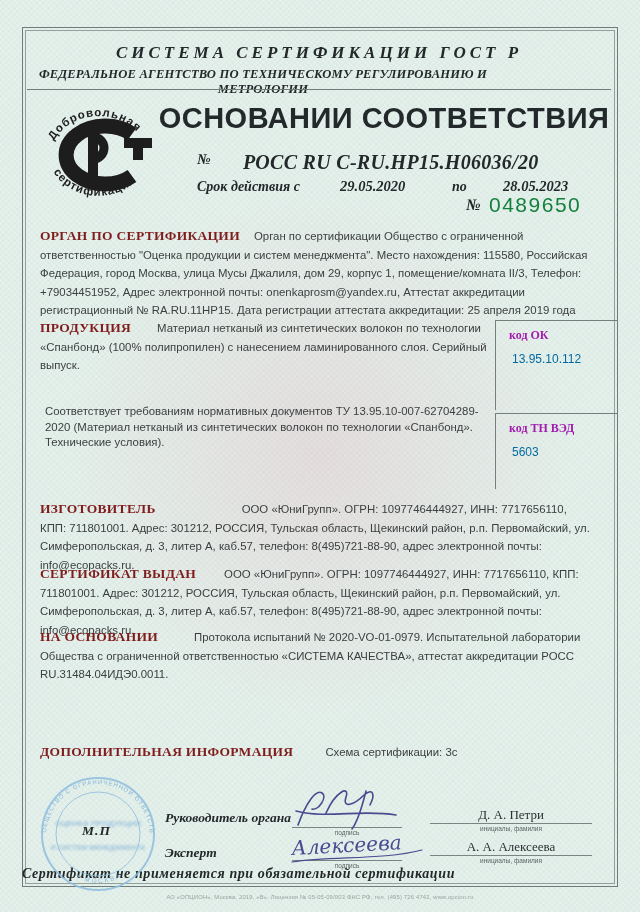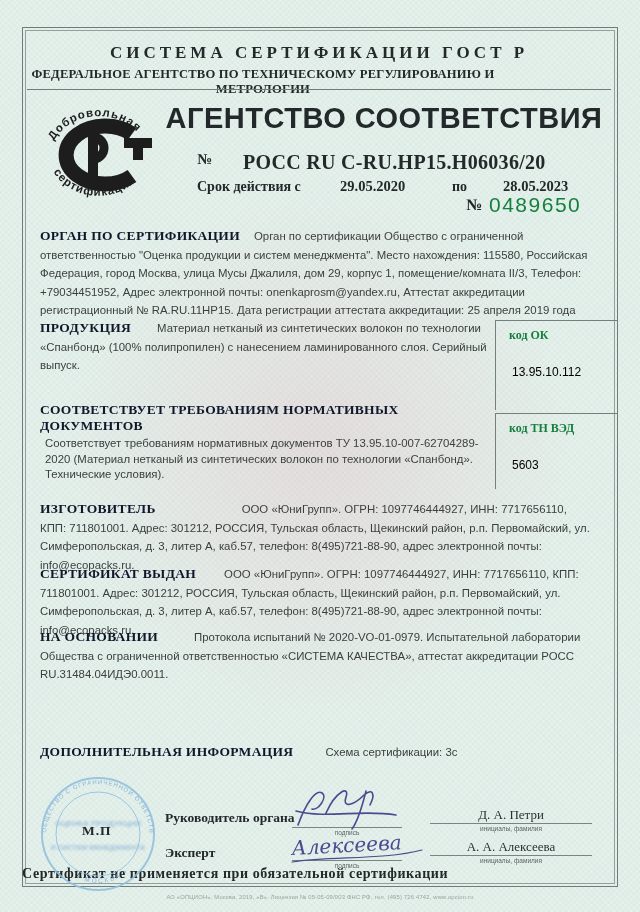--- a/index.html
+++ b/index.html
@@ -8,46 +8,46 @@
     font-family:"Liberation Sans",sans-serif;color:#2b2b2b;
     background:
       radial-gradient(ellipse 55% 40% at 50% 50%, rgba(224,170,185,.28), rgba(224,170,185,0) 72%),
       repeating-linear-gradient(45deg, rgba(120,180,168,.05) 0 2px, rgba(255,255,255,0) 2px 4px),
       repeating-linear-gradient(-45deg, rgba(120,180,168,.05) 0 2px, rgba(255,255,255,0) 2px 4px),
       #e7f1ec;
   }
   .frame{position:absolute;left:22px;top:27px;width:594px;height:858px;border:1.5px solid #6f7d7a;}
   .frame::before{content:"";position:absolute;inset:2px;border:1px solid #93a09c;pointer-events:none;}
   .abs{position:absolute;}
-  .serifb{font-family:"Liberation Serif",serif;font-weight:bold;color:#23282a;}
+  .serifb{font-family:"Liberation Serif",serif;font-weight:bold;color:#23282a;font-style:italic;}
   .h-system{top:43px;left:22px;width:594px;text-align:center;font-size:17px;letter-spacing:4px;}
   .h-agency{top:67px;left:22px;width:482px;text-align:center;font-size:12.6px;letter-spacing:.2px;}
   .h-rule{top:89px;left:27px;width:584px;border-top:1px solid #6f7d7a;height:0;}
   .title{top:102px;left:158px;width:452px;text-align:center;font-size:29px;font-weight:bold;letter-spacing:.5px;color:#23282a;}
   .numline-label{top:151px;left:197px;font-size:15px;}
   .numline-value{top:151px;left:243px;font-size:20px;letter-spacing:.3px;}
   .val-label{top:179px;left:197px;font-size:14px;}
   .val-from{top:178px;left:340px;font-size:14.5px;}
   .val-to-label{top:179px;left:452px;font-size:14px;}
   .val-to{top:178px;left:503px;font-size:14.5px;}
   .blank-label{top:196px;left:466px;font-size:16px;}
   .blank-number{top:193px;left:489px;font-size:21px;letter-spacing:1.5px;font-family:"Liberation Sans",sans-serif;font-weight:normal;}
   .section{position:absolute;left:40px;}
-  .sh{font-family:"Liberation Serif",serif;font-weight:bold;font-size:13.5px;color:#0f172a;letter-spacing:.3px;}
+  .sh{font-family:"Liberation Serif",serif;font-weight:bold;font-size:13.5px;color:#7f1d1d;letter-spacing:.3px;}
   .sb{font-size:11.4px;line-height:15.6px;color:#3c4040;}
   .sec-organ{top:226px;width:548px;}
   .sec-product{top:318px;width:450px;}
   .sec-compliance{top:402px;width:450px;}
   .sec-manufacturer{top:499px;width:556px;}
   .sec-issued{top:564px;width:556px;}
   .sec-basis{top:627px;width:556px;}
   .sec-additional{top:742px;width:556px;}
   .codebox{position:absolute;left:495px;border-top:1px solid #74807d;border-left:1px solid #74807d;padding:7px 0 0 13px;}
-  .codebox .cl{font-family:"Liberation Serif",serif;font-weight:bold;font-size:12px;color:#15803d;}
-  .codebox .cv{font-size:12px;color:#000000;margin-top:22px;padding-left:3px;}
+  .codebox .cl{font-family:"Liberation Serif",serif;font-weight:bold;font-size:12px;color:#a21caf;}
+  .codebox .cv{font-size:12px;color:#0369a1;margin-top:9px;padding-left:3px;}
   .box-ok{top:320px;width:108px;height:82px;}
   .box-tnved{top:413px;width:108px;height:68px;}
   .mp{top:823px;left:82px;font-size:13.5px;letter-spacing:1px;z-index:3;}
   .role-head{top:810px;left:165px;font-size:13.5px;}
   .role-expert{top:845px;left:165px;font-size:13.5px;}
   .sigline{position:absolute;border-top:1px solid #7a8482;height:0;}
   .l1{top:827px;left:292px;width:110px;}
   .l2{top:860px;left:292px;width:110px;}
   .nl1{top:823px;left:430px;width:162px;}
   .nl2{top:855px;left:430px;width:162px;}
@@ -90,21 +90,21 @@
     </text>
     <g>
       <path d="M 96,36 A 39,29 0 1 0 96,78" fill="none" stroke="#1d1d1d" stroke-width="15"></path>
       <rect x="52" y="34" width="10" height="52" fill="#1d1d1d"></rect>
       <path d="M 57,39 a 11,11 0 1 1 0,22" fill="none" stroke="#1d1d1d" stroke-width="9"></path>
       <rect x="88" y="40" width="28" height="10" fill="#1d1d1d"></rect>
       <rect x="97" y="40" width="10" height="22" fill="#1d1d1d"></rect>
     </g>
   </svg>
 
-  <div class="abs title">АГЕНТСТВО СООТВЕТСТВИЯ</div>
+  <div class="abs title">ОСНОВАНИИ СООТВЕТСТВИЯ</div>
 
   <div class="abs serifb numline-label">№</div>
   <div class="abs serifb numline-value">РОСС RU C-RU.HP15.H06036/20</div>
 
   <div class="abs serifb val-label">Срок действия  с</div>
   <div class="abs serifb val-from">29.05.2020</div>
   <div class="abs serifb val-to-label">по</div>
   <div class="abs serifb val-to">28.05.2023</div>
 
   <div class="abs serifb blank-label">№</div>
@@ -116,21 +116,20 @@
 
   <div class="section sec-product">
     <span class="sh" style="margin-right:26px">ПРОДУКЦИЯ</span><span class="sb">Материал нетканый из синтетических волокон по технологии «Спанбонд» (100% полипропилен) с нанесением ламинированного слоя. Серийный выпуск.</span>
   </div>
   <div class="codebox box-ok">
     <div class="cl">код ОК</div>
     <div class="cv">13.95.10.112</div>
   </div>
 
   <div class="section sec-compliance">
-    <div class="sh">СООТВЕТСТВУЕТ ТРЕБОВАНИЯМ НОРМАТИВНЫХ ДОКУМЕНТОВ</div>
     <div class="sb" style="margin-top:2px;padding-left:5px">Соответствует требованиям нормативных документов ТУ 13.95.10-007-62704289-2020 (Материал нетканый из синтетических волокон по технологии «Спанбонд». Технические условия).</div>
   </div>
   <div class="codebox box-tnved">
     <div class="cl">код ТН ВЭД</div>
     <div class="cv">5603</div>
   </div>
 
   <div class="section sec-manufacturer">
     <span class="sh" style="margin-right:86px">ИЗГОТОВИТЕЛЬ</span><span class="sb">ООО «ЮниГрупп». ОГРН: 1097746444927, ИНН: 7717656110, КПП: 711801001. Адрес: 301212, РОССИЯ, Тульская область, Щекинский район, р.п. Первомайский, ул. Симферопольская, д. 3, литер А, каб.57, телефон: 8(495)721-88-90, адрес электронной почты: info@ecopacks.ru.</span>
   </div>

